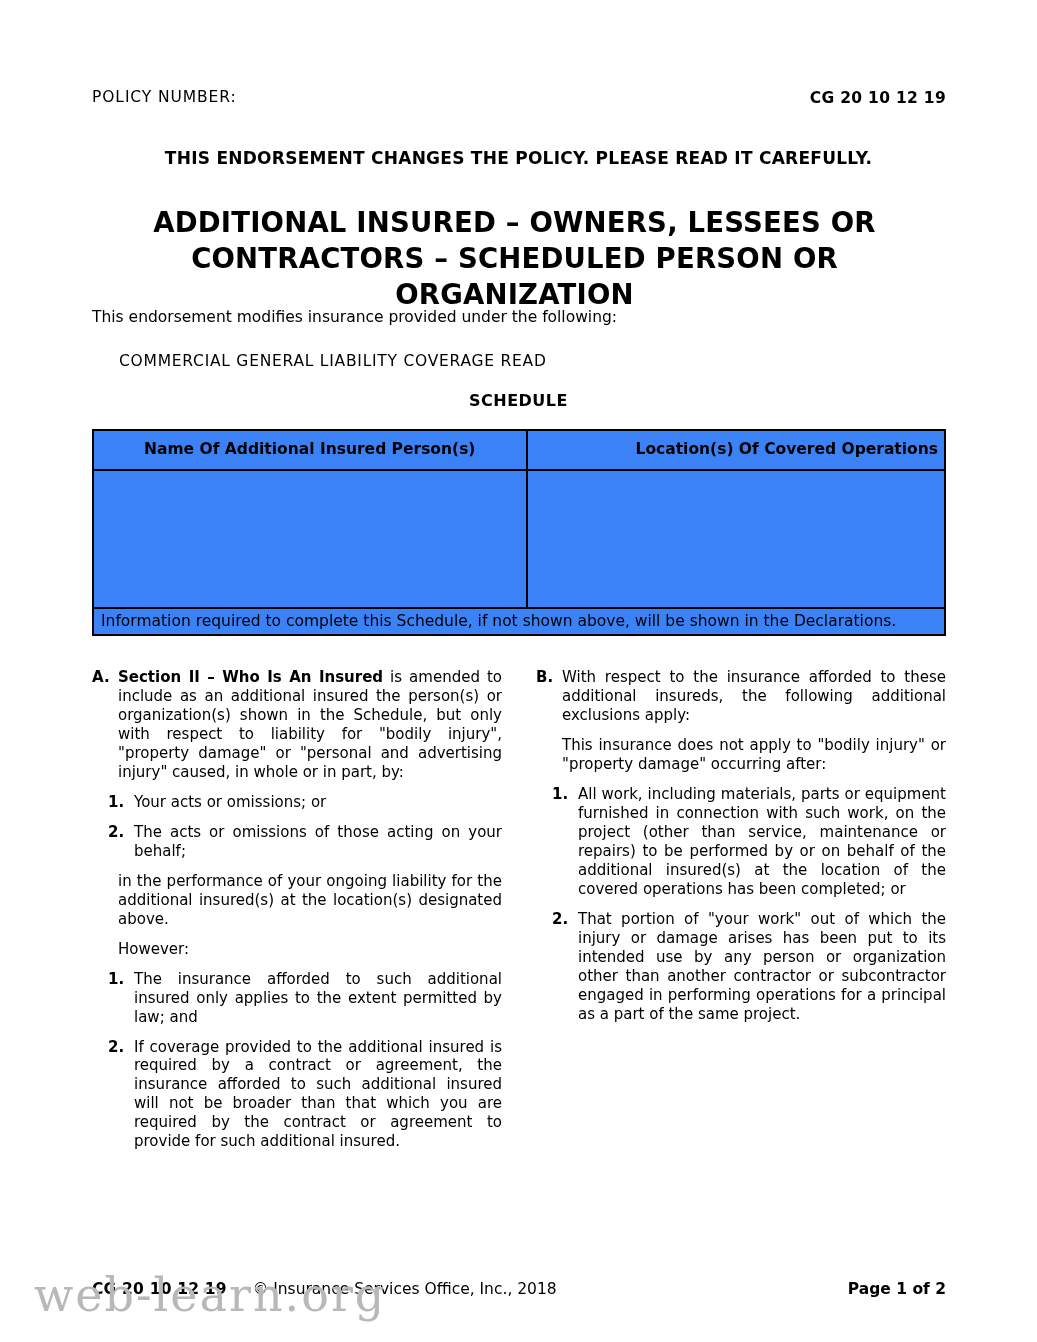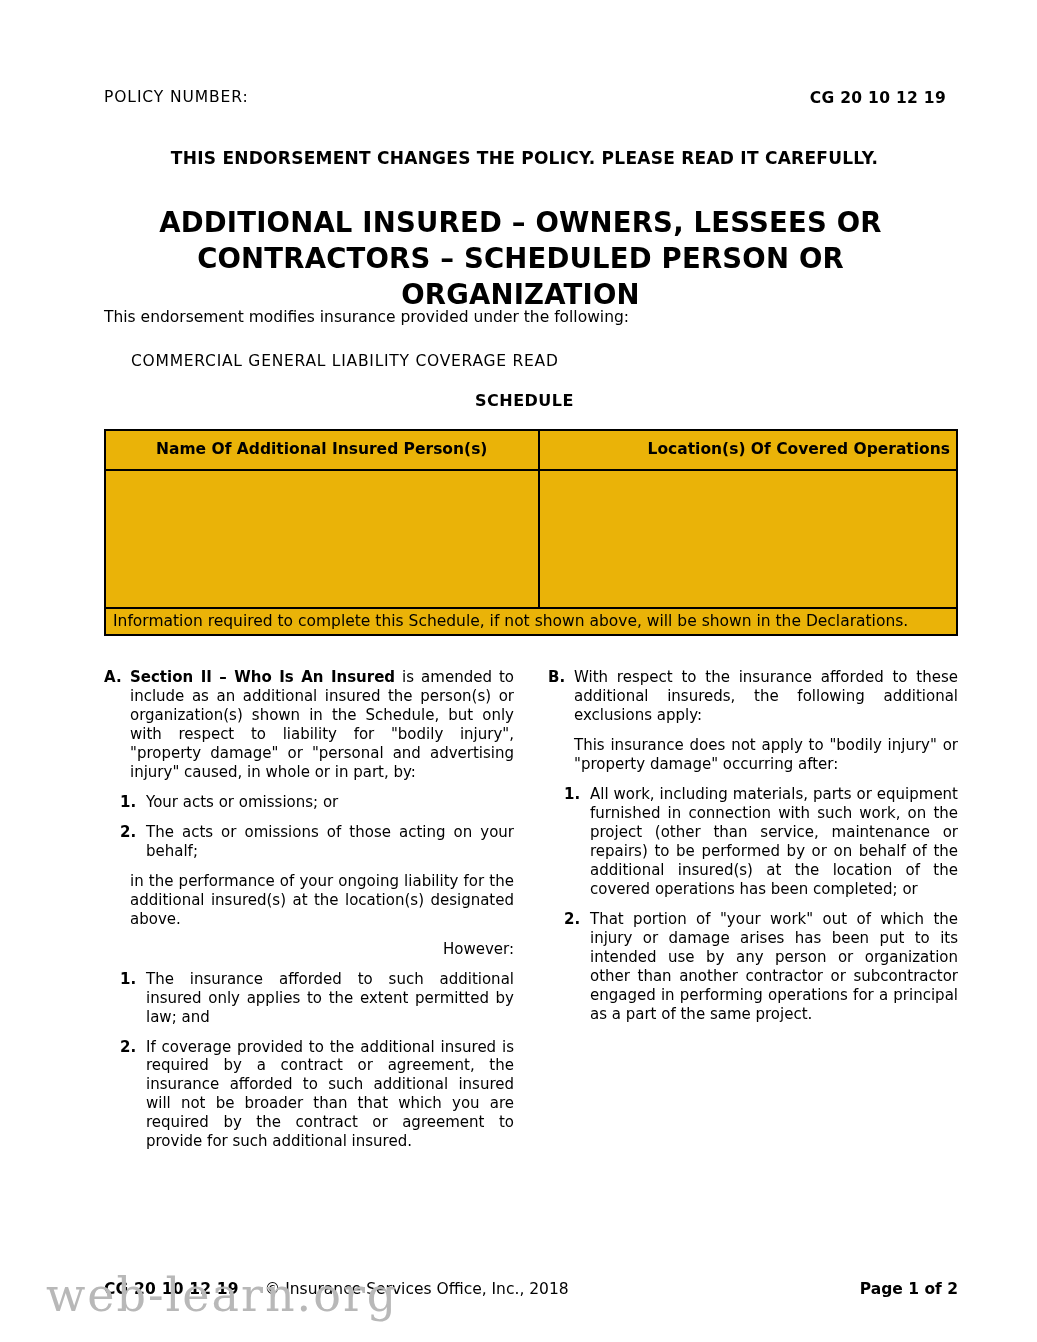--- a/index.html
+++ b/index.html
@@ -13,21 +13,20 @@
     position: relative;
     font-family: "DejaVu Sans", sans-serif;
     color: #000000;
     overflow: hidden;
   }
 
   .page {
     position: absolute;
     inset: 0;
     padding: 12px;
-    margin-left: 12px;
   }
 
   
   .header-row {
     position: absolute;
     top: 88px;
     left: 92px;
     right: 91px;
     display: flex;
     align-items: flex-start;
@@ -101,21 +100,21 @@
   }
 
   
   .schedule-table {
     position: absolute;
     top: 429px;
     left: 92px;
     width: 854px;
     border: 2px solid #000;
     box-sizing: border-box;
-    background: #eab308;
+    background: #3b82f6;
   }
   .sched-head {
     display: flex;
     border-bottom: 2px solid #000;
   }
   .sched-head .col {
     box-sizing: border-box;
     padding: 8px 6px 9px;
     text-align: center;
     font-weight: bold;
@@ -188,21 +187,21 @@
   }
   .item-text.nojustify { text-align: left; }
   .lead { font-weight: bold; }
 
   .plain-para {
     margin-bottom: 11px;
     text-align: justify;
     padding-left: 26px;
   }
   .plain-para.noindent-justify { text-align: justify; }
-  .plain-para.left { text-align: right; }
+  .plain-para.left { text-align: left; }
 
   
   .footer {
     position: absolute;
     top: 1280px;
     left: 92px;
     width: 854px;
     display: flex;
     align-items: baseline;
     font-size: 15.5px;

